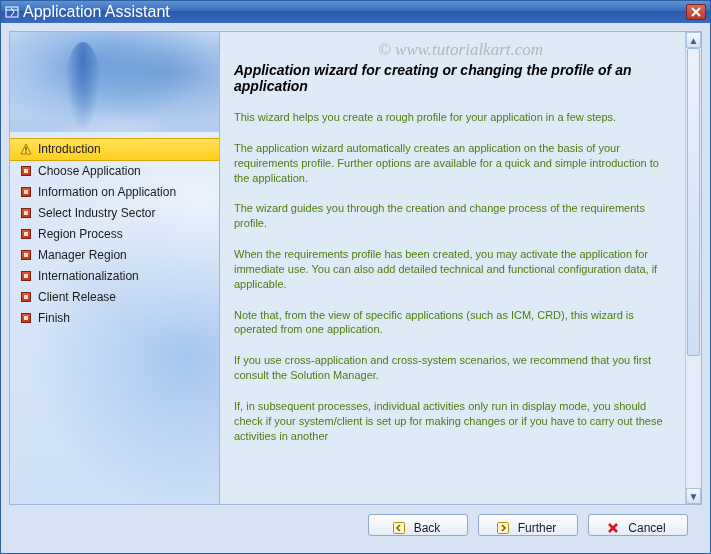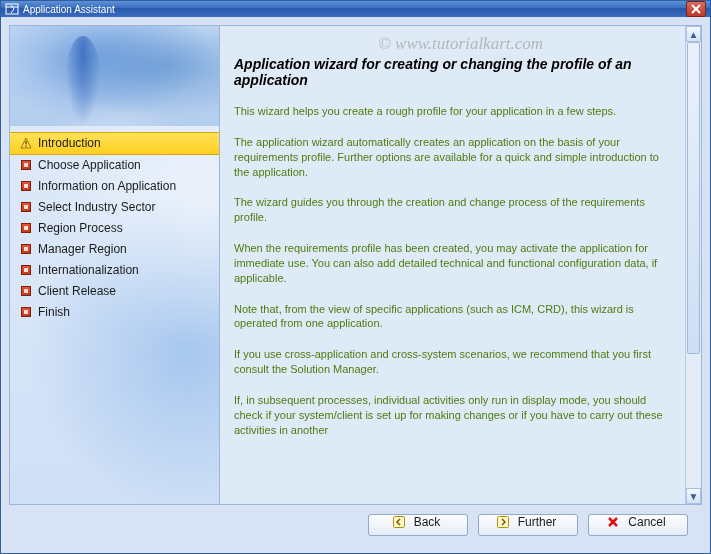--- a/index.html
+++ b/index.html
@@ -14,27 +14,27 @@
   }
   .window {
     width: 711px;
     height: 554px;
     border: 1px solid #2e5e9e;
     display: flex;
     flex-direction: column;
     background: #e8eef7;
   }
   .titlebar {
-    height: 16px;
+    height: 22px;
     background: linear-gradient(to bottom, #5d92d6 0%, #3a6bbf 45%, #2a59aa 46%, #3a6bbf 100%);
     color: #fff;
     display: flex;
     align-items: center;
     padding: 0 4px;
-    font-size: 10px;
+    font-size: 16px;
   }
   .titlebar .ticon {
     width: 14px; height: 14px;
     margin-right: 4px;
     display: inline-flex;
     align-items: center; justify-content: center;
   }
   .titlebar .title { flex: 1; }
   .titlebar .close {
     width: 20px; height: 16px;
@@ -194,21 +194,21 @@
     justify-content: flex-end;
     gap: 10px;
     padding: 0 14px;
     background: #d7e3f4;
   }
   .btn {
     height: 22px;
     min-width: 100px;
     padding: 0 12px 0 8px;
     display: inline-flex;
-    align-items: flex-start;
+    align-items: flex-end;
     gap: 8px;
     background: linear-gradient(#fdfdfd,#e5edf8);
     border: 1px solid #8fa9cd;
     border-radius: 3px;
     font-size: 12px;
     color: #1b1b1b;
     cursor: pointer;
     justify-content: center;
   }
   .btn .bicon { width:14px;height:14px;display:inline-flex;align-items:center;justify-content:center; }

